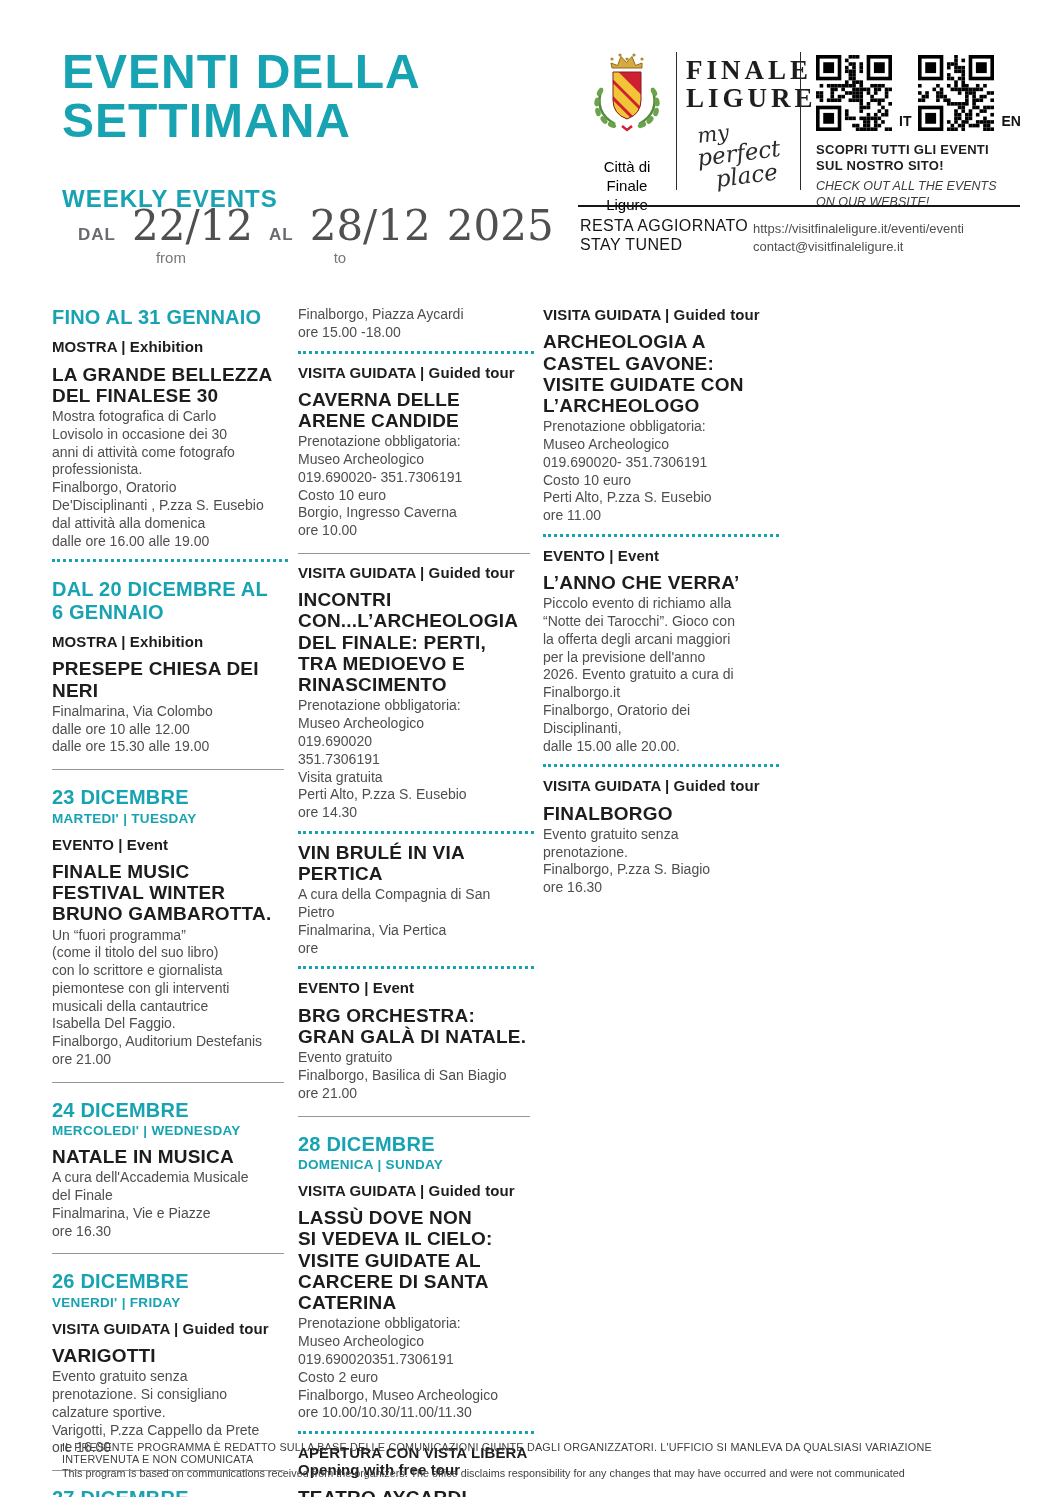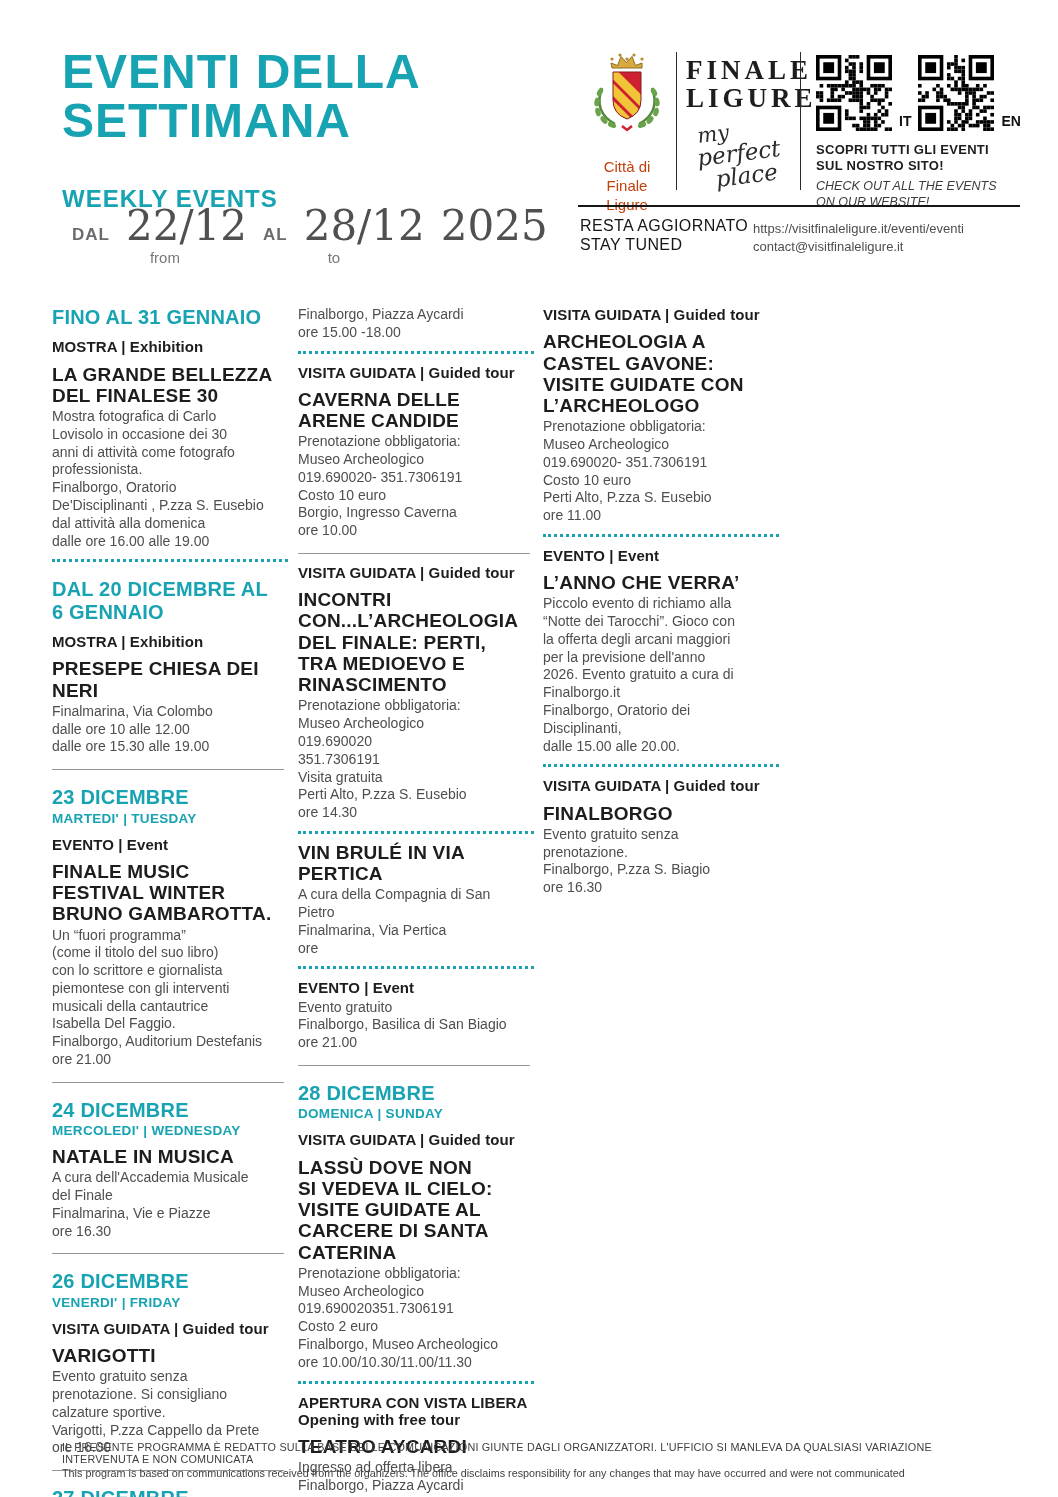--- a/index.html
+++ b/index.html
@@ -13,29 +13,29 @@
   body{font-family:"Liberation Sans",sans-serif;}
   .page{
     position:relative;width:1058px;height:1497px;background:#ffffff;
     margin:0 auto;overflow:hidden;
   }
   
   .main-title{position:absolute;left:62px;top:48px;color:var(--teal);
     font-size:48px;line-height:1.02;font-weight:800;letter-spacing:1px;}
   .sub-title{position:absolute;left:62px;top:165px;color:var(--teal);
     font-size:24px;font-weight:800;letter-spacing:1px;margin-top:20px;}
-  .date-row{position:absolute;left:72px;top:205px;display:flex;align-items:baseline;gap:16px;color:#4f5052;justify-content:flex-end;}
+  .date-row{position:absolute;left:78px;top:205px;display:flex;align-items:baseline;gap:16px;color:#4f5052;justify-content:flex-end;}
   .date-word{font-size:17px;font-weight:700;color:var(--gray);letter-spacing:1px;}
   .date-num{font-family:"DejaVu Serif",serif;font-size:42px;line-height:1;}
   .date-year{font-family:"DejaVu Serif",serif;font-size:42px;line-height:1;}
   .date-stack{display:flex;flex-direction:column;}
   .date-small{font-size:15px;color:#77787b;margin-top:2px;padding-left:24px;font-weight:400;}
   
   .crest-wrap{position:absolute;left:584px;top:46px;width:86px;text-align:center;}
-  .crest-caption{font-size:15px;color:#c2410c;line-height:1.25;margin-top:4px;}
+  .crest-caption{font-size:15px;color:#000000;line-height:1.25;margin-top:4px;}
   .vdiv{position:absolute;top:52px;width:0;height:138px;border-left:1.5px solid #2b2b2b;}
   .vdiv.d1{left:676px;}
   .vdiv.d2{left:800px;}
   .brand{position:absolute;left:686px;top:56px;width:106px;color:#1d1d1f;text-align:center;}
   .brand-name{font-family:"Liberation Serif",serif;font-weight:700;font-size:27px;line-height:1.05;letter-spacing:4px;}
   .brand-script{font-family:"DejaVu Serif",serif;font-style:italic;color:#2b2b2b;
     transform:rotate(-7deg);margin-top:8px;line-height:1.0;}
   .brand-script .s1{font-size:21px;text-align:left;padding-left:14px;}
   .brand-script .s2{font-size:23px;text-align:center;}
   .brand-script .s3{font-size:23px;text-align:center;padding-left:10px;}
@@ -607,20 +607,24 @@
       <div class="blk body">
         <div class="ln">A cura della Compagnia di San</div>
         <div class="ln">Pietro</div>
         <div class="ln">Finalmarina, Via Pertica</div>
         <div class="ln">ore</div>
       </div>
       <div class="blk dots"></div>
       <div class="blk category">
         <div class="ln">EVENTO | Event</div>
       </div>
+      <div class="blk title">
+        <div class="ln">BRG ORCHESTRA:</div>
+        <div class="ln">GRAN GALÀ DI NATALE.</div>
+      </div>
       <div class="blk body">
         <div class="ln">Evento gratuito</div>
         <div class="ln">Finalborgo, Basilica di San Biagio</div>
         <div class="ln">ore 21.00</div>
       </div>
       <div class="blk line"></div>
       <div class="blk date">
         <div class="ln">28 DICEMBRE</div>
       </div>
       <div class="blk day">

